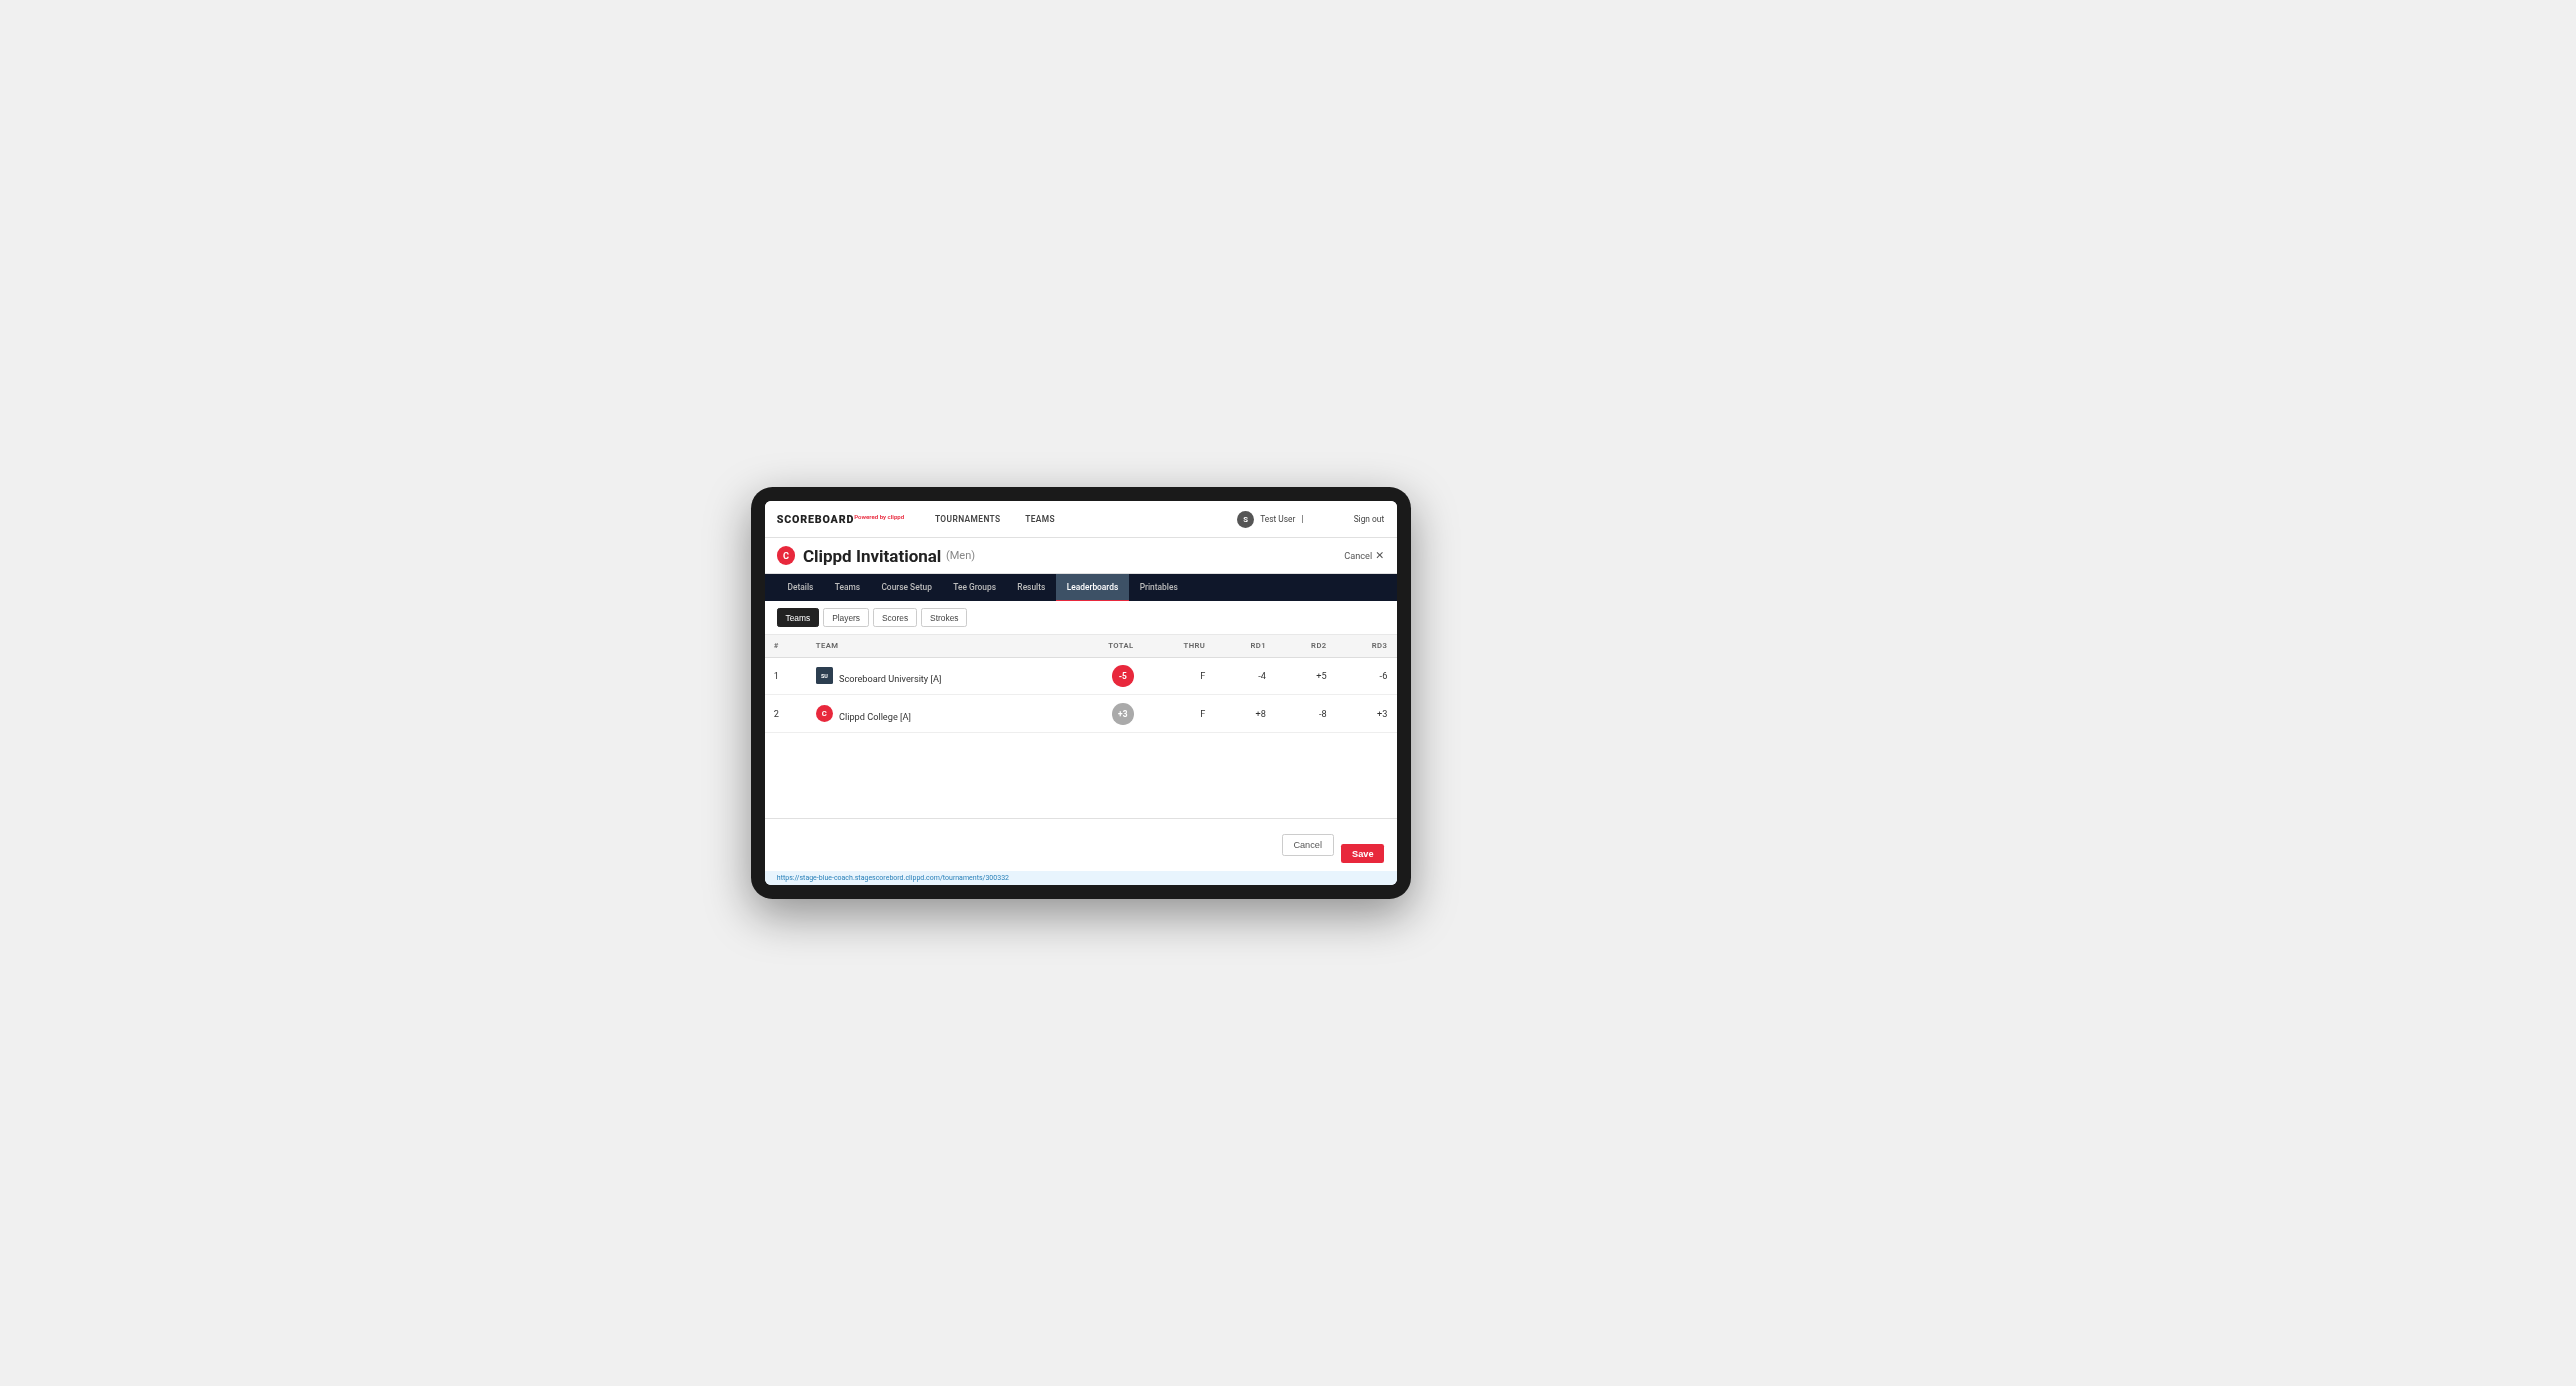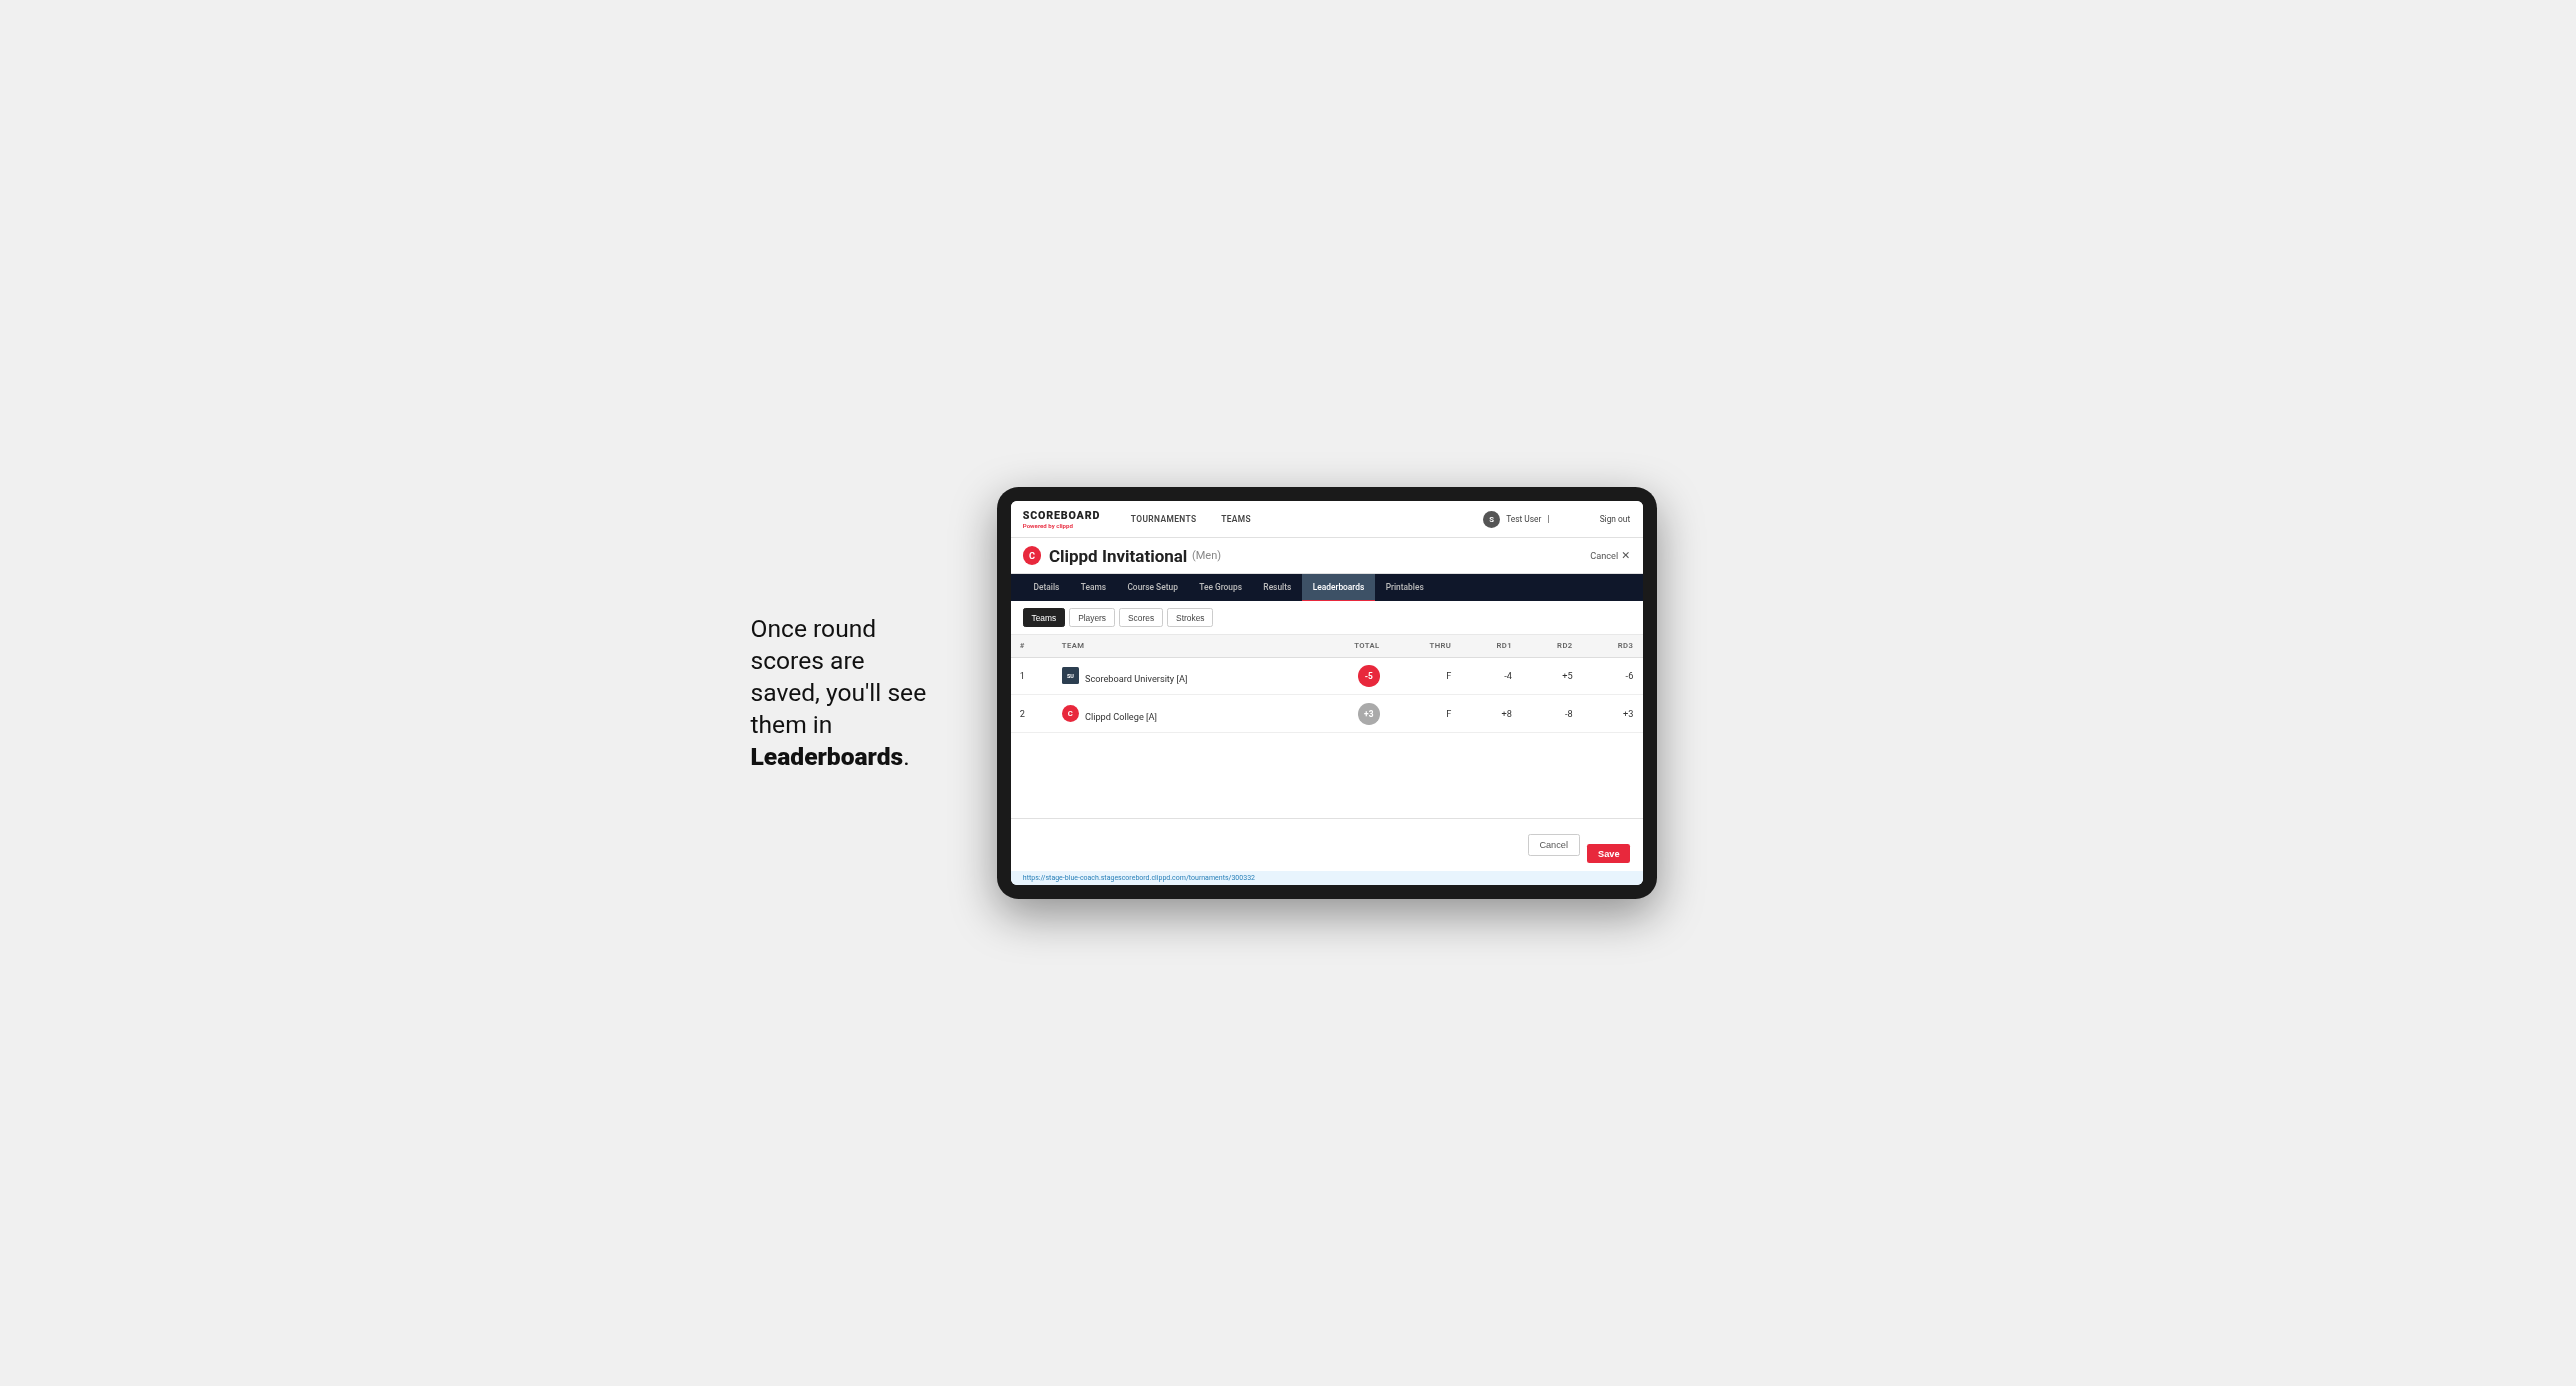--- a/index.html
+++ b/index.html
@@ -53,21 +53,21 @@
     .top-nav {
       display: flex;
       align-items: center;
       padding: 0 12.3px;
       border-bottom: 0.8px solid #e0e0e0;
       background: #fff;
       height: 37px;
     }
     .logo-area {
       display: flex;
-      flex-direction: column;
+      flex-direction: row;
       margin-right: 18.4px;
     }
     .logo-title {
       font-size: 10.7px;
       font-weight: 900;
       letter-spacing: 0.8px;
       color: #222;
     }
     .logo-sub {
       font-size: 6.1px;
@@ -327,27 +327,20 @@
       padding: 3.1px 12.3px;
       font-size: 7px;
       color: #2980b9;
     }
   </style>
 </head>
 <body>
 
 <div class="page-wrapper">
 
-  <div class="left-text">
-    <span>Once round</span><br>
-    <span>scores are</span><br>
-    <span>saved, you'll see</span><br>
-    <span>them in</span><br>
-    <strong>Leaderboards</strong><span>.</span>
-  </div>
 
   <div class="tablet-frame">
     <div class="tablet-screen">
 
       <div class="top-nav">
         <div class="logo-area">
           <span class="logo-title">SCOREBOARD</span>
           <span class="logo-sub">
             <span>Powered by </span><span>clippd</span>
           </span>

